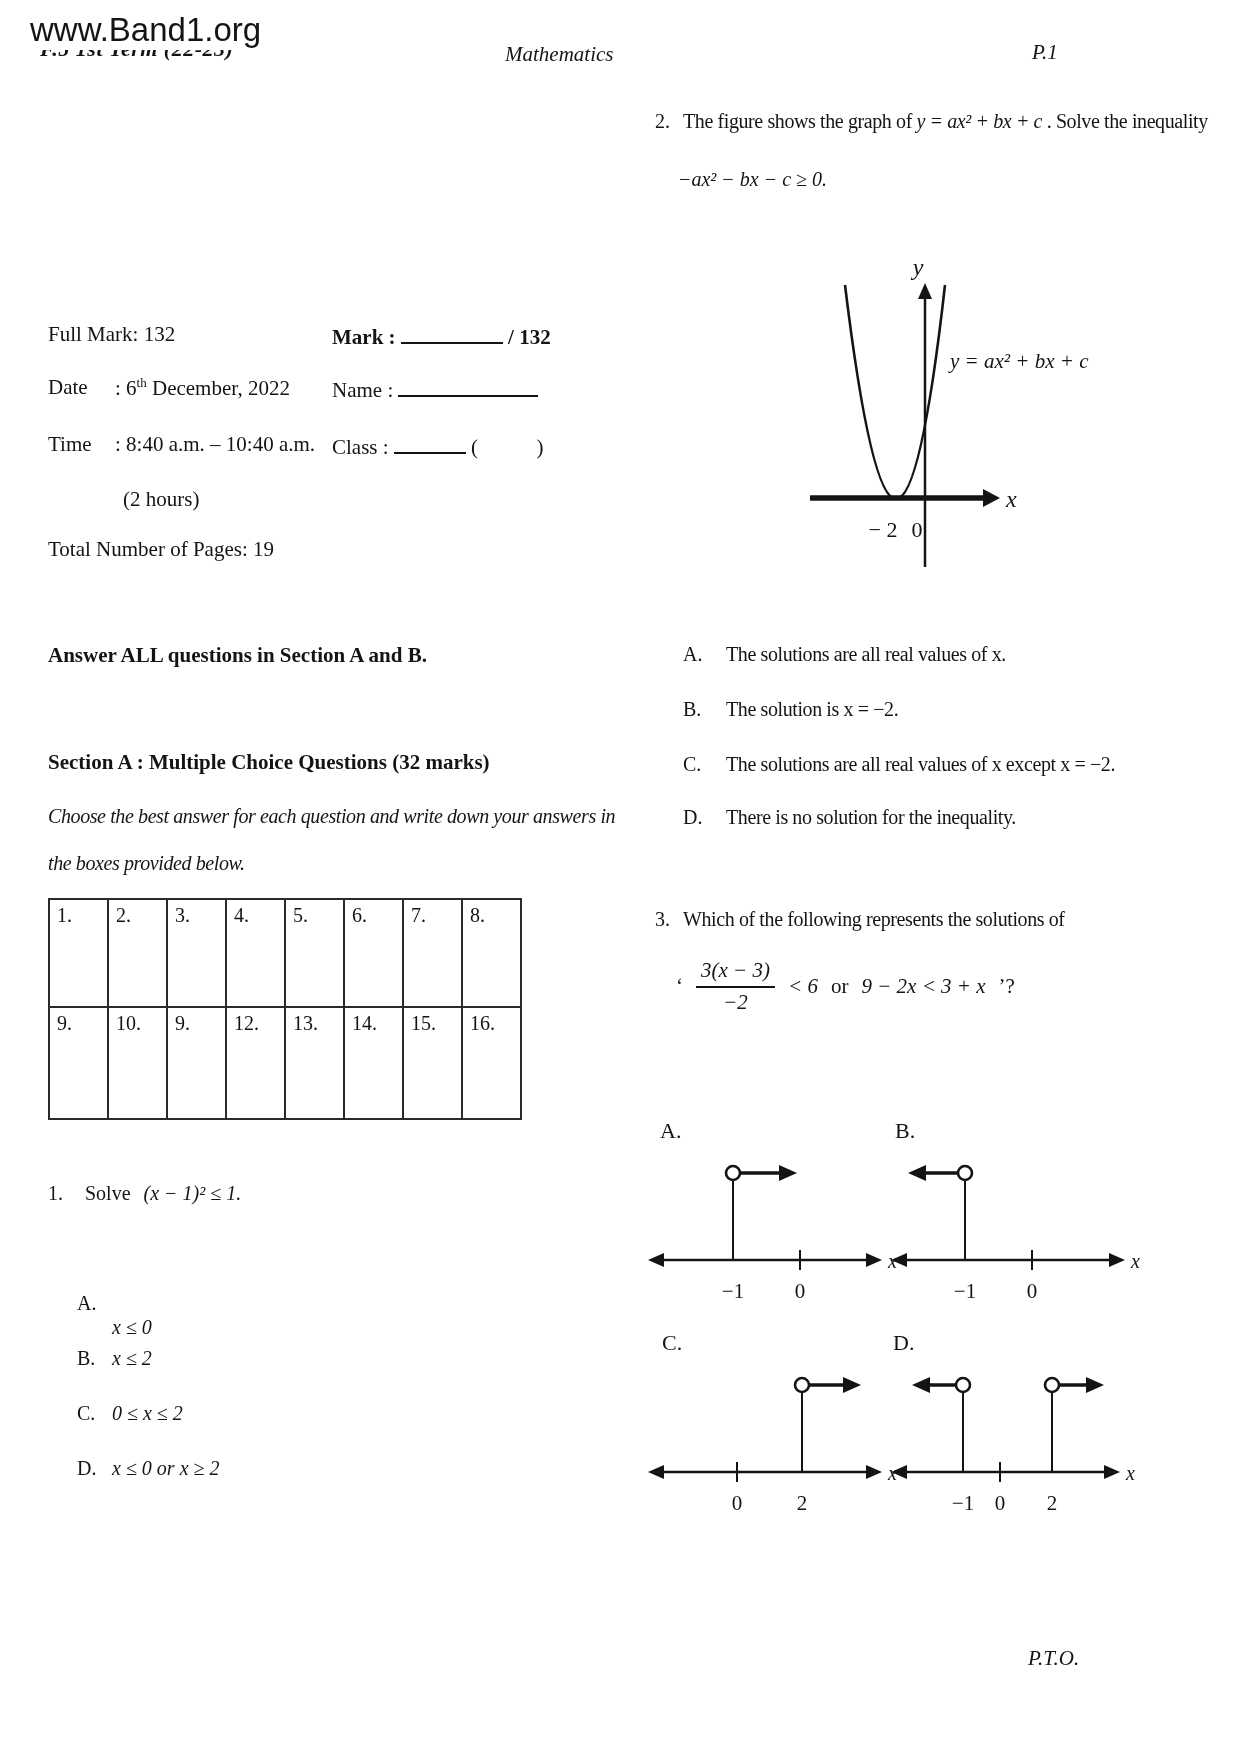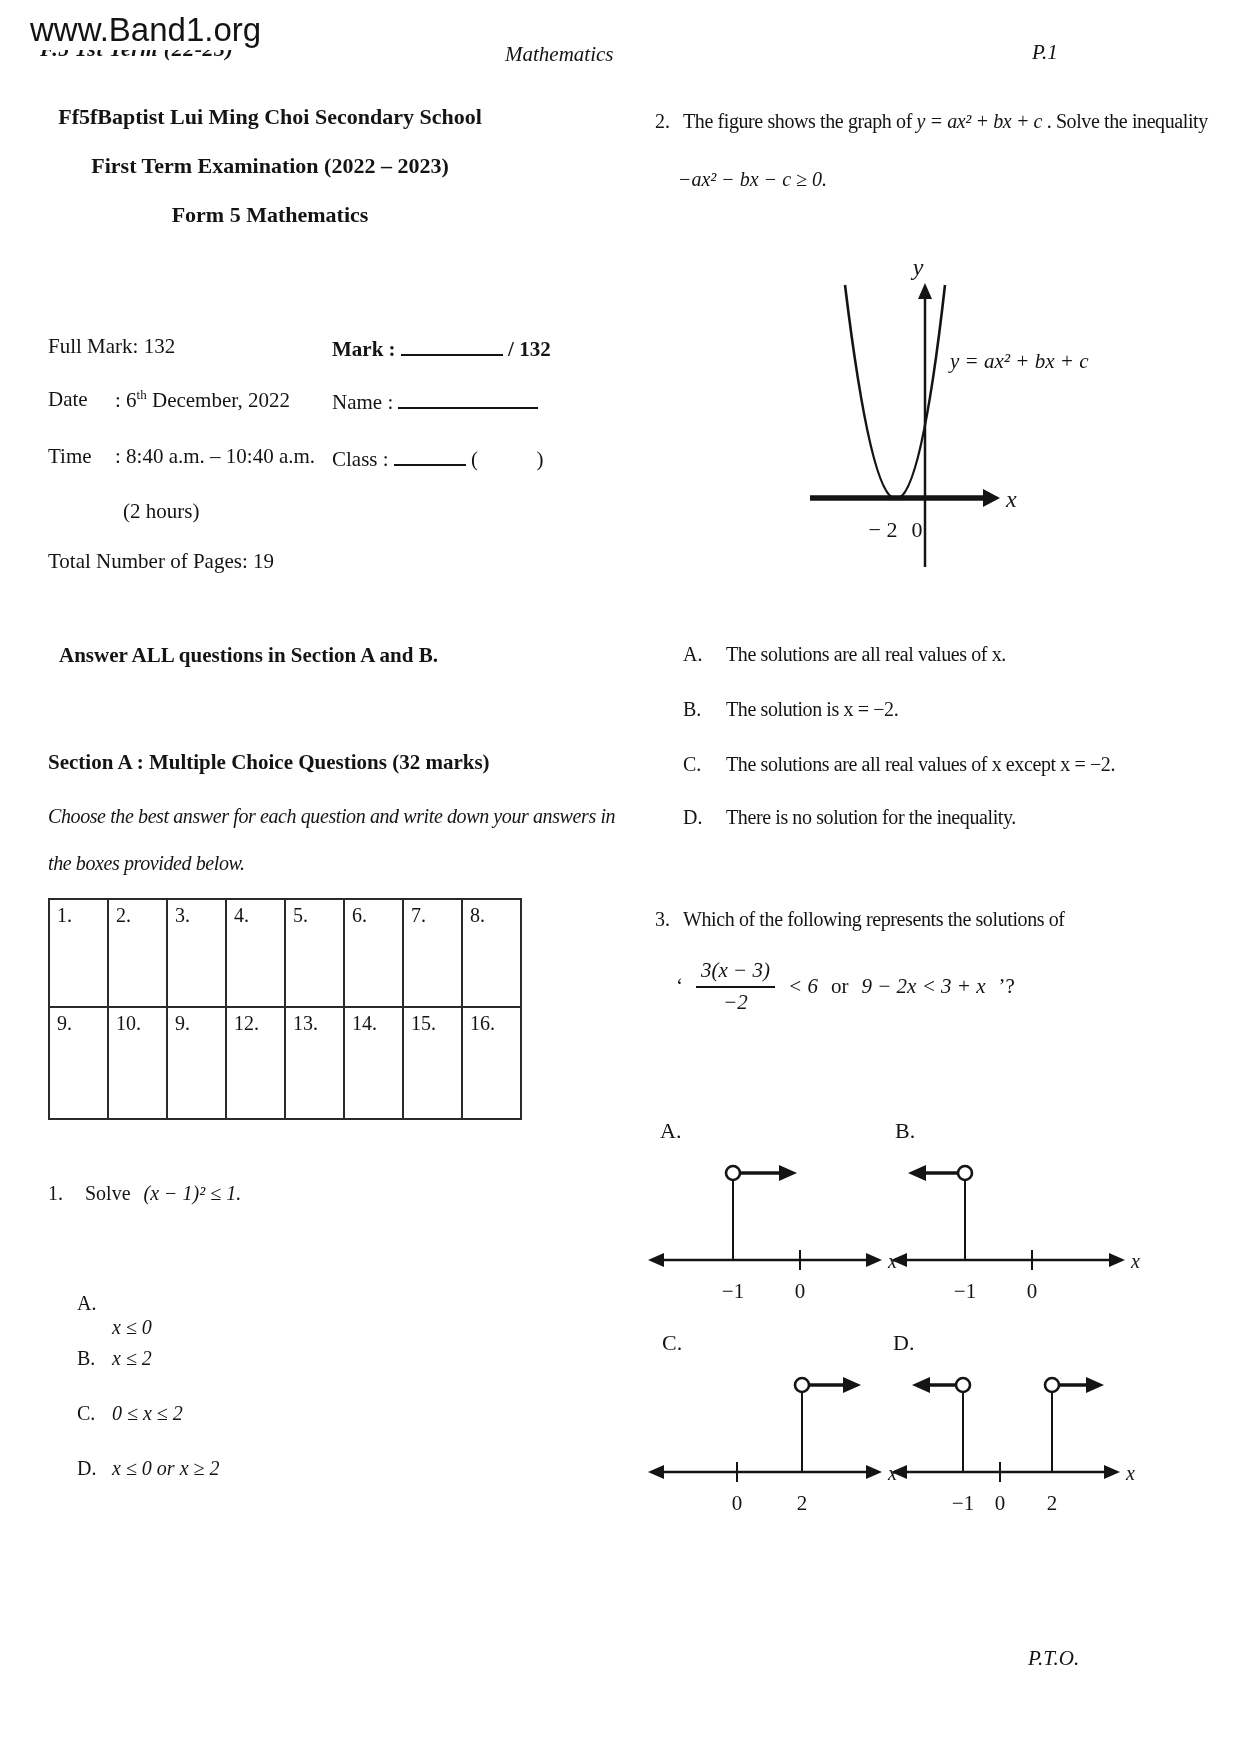--- a/index.html
+++ b/index.html
@@ -22,21 +22,21 @@
                background:#ffffff; z-index:2; padding-right:6px; }
   .hdr-subject { left:505px; top:42px; font-style:italic; font-size:21px; }
   .hdr-page { left:1032px; top:40px; font-style:italic; font-size:21px; }
 
   
   .school-block { left:20px; top:104px; width:500px; text-align:center; font-weight:bold; font-size:22px; }
   .school-block div { margin-bottom:23px; }
 
   
   .fill { display:inline-block; border-bottom:2.5px solid #141414; height:22px; vertical-align:baseline; }
-  .info-row { font-size:21px;margin-top:12px; }
+  .info-row { font-size:21px; }
   sup { font-size:13px; }
 
   
   .h-bold { font-weight:bold; font-size:21px; }
 
   
   table.ans { border-collapse:collapse; }
   table.ans td {
     width:59px; border:2px solid #2a2a2a; vertical-align:top;
     font-size:20px; padding:4px 0 0 7px;
@@ -57,25 +57,20 @@
 </head>
 <body>
 
 <div class="page">
 
   <span class="abs term-text">F.5 1st Term (22-23)</span>
   <span class="abs watermark">www.Band1.org</span>
   <span class="abs hdr-subject">Mathematics</span>
   <span class="abs hdr-page">P.1</span>
 
-  <div class="abs school-block">
-    <div>Ff5fBaptist Lui Ming Choi Secondary School</div>
-    <div>First Term Examination (2022 – 2023)</div>
-    <div>Form 5 Mathematics</div>
-  </div>
 
   <div class="abs info-row" style="left:48px; top:322px;">Full Mark: 132</div>
   <div class="abs info-row" style="left:332px; top:322px;">
     <span class="b">Mark :</span>
     <span class="fill" style="width:102px;"></span>
     <span class="b">/ 132</span>
   </div>
 
   <div class="abs info-row" style="left:48px; top:375px;">Date</div>
   <div class="abs info-row" style="left:115px; top:375px;font-family:Liberation Serif, serif;">
@@ -93,21 +88,21 @@
     <span>Class :</span>
     <span class="fill" style="width:72px;"></span>
     <span>(</span>
     <span style="display:inline-block;width:48px;"></span>
     <span>)</span>
   </div>
 
   <div class="abs info-row" style="left:123px; top:487px;">(2 hours)</div>
   <div class="abs info-row" style="left:48px; top:537px;">Total Number of Pages: 19</div>
 
-  <div class="abs h-bold" style="left:48px; top:643px;margin-left:11px;">Answer ALL questions in Section A and B.</div>
+  <div class="abs h-bold" style="left:48px; top:643px;">Answer ALL questions in Section A and B.</div>
   <div class="abs h-bold" style="left:48px; top:750px;">Section A : Multiple Choice Questions (32 marks)</div>
   <div class="abs i cond nowrap" style="left:48px; top:805px;">Choose the best answer for each question and write down your answers in</div>
   <div class="abs i cond nowrap" style="left:48px; top:852px;">the boxes provided below.</div>
 
   <table class="ans abs" style="left:48px; top:898px;">
     <tbody>
         <tr class="r1">
       <td>1.</td>
       <td>2.</td>
       <td>3.</td>

